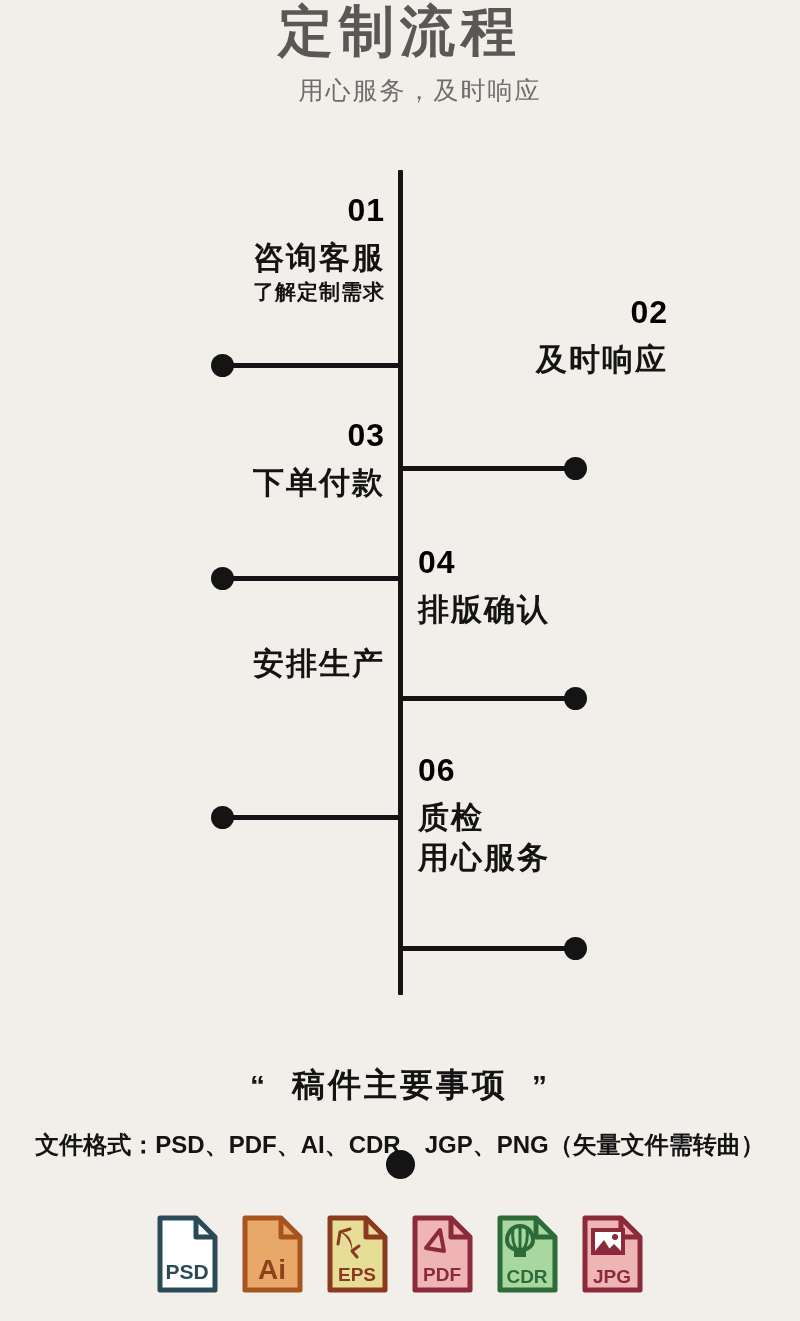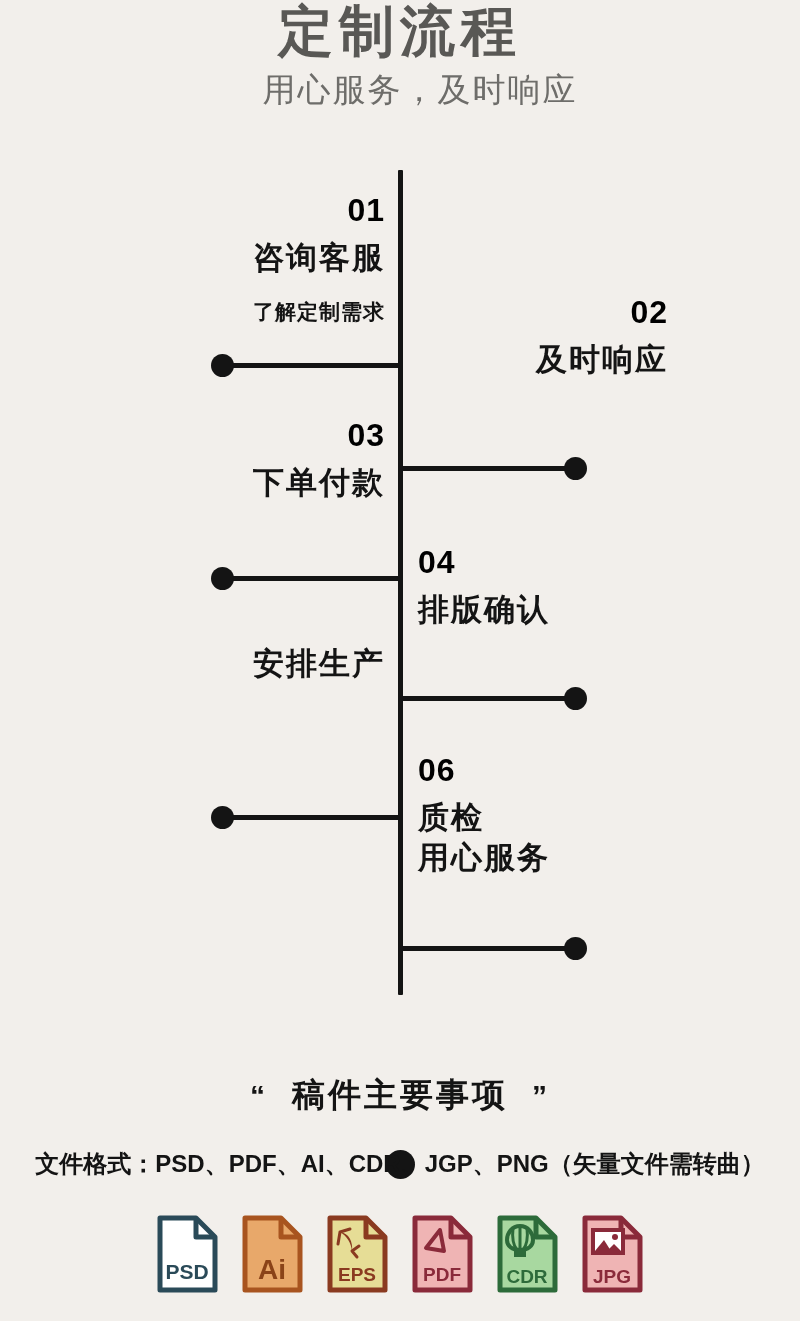--- a/index.html
+++ b/index.html
@@ -13,21 +13,21 @@
   }
   .page{position:relative;width:800px;height:1321px;}
 
   
   .header{position:absolute;top:0;left:0;width:800px;text-align:center;}
   .title{
     font-size:55px;line-height:62px;font-weight:bold;color:#595855;
     letter-spacing:6px;
   }
   .subtitle{
-    font-size:33px;line-height:32px;color:#6e6d6a;letter-spacing:2px;
+    font-size:25px;line-height:32px;color:#6e6d6a;letter-spacing:2px;
     margin-top:12px;font-weight:normal;padding-left:40px;
   }
 
   
   .timeline{position:absolute;top:170px;left:0;width:800px;height:850px;}
   .axis{
     position:absolute;left:398px;top:0px;width:5px;height:825px;
     background:#141414;border-radius:1px;
   }
   .axis-end-dot{
@@ -42,29 +42,29 @@
   .step .num{
     font-size:32px;line-height:44px;font-weight:bold;color:#000000;
     letter-spacing:1px;
   }
   .step .name{
     font-size:31px;line-height:40px;font-weight:bold;color:#141414;
     letter-spacing:2px;white-space:pre-line;margin-top:6px;
   }
   .step .sub{
     font-size:21px;line-height:28px;font-weight:bold;color:#141414;
-    letter-spacing:1px;margin-top:20px;
+    letter-spacing:1px;margin-top:0;
   }
   .step.left{text-align:right;}
   .step.right{text-align:left;}
 
   
   .notes{position:absolute;top:1065px;left:0;width:800px;text-align:center;}
   .notes-title{
-    font-size:33px;line-height:59px;font-weight:bold;color:#141414;
+    font-size:33px;line-height:40px;font-weight:bold;color:#141414;
     letter-spacing:3px;
   }
   .notes-title .q{font-size:30px;color:#141414;font-weight:bold;}
   .notes-title .q.left-q{margin-right:24px;}
   .notes-title .q.right-q{margin-left:24px;}
   .formats{
     font-size:24px;line-height:34px;font-weight:bold;color:#141414;
     letter-spacing:0px;margin-top:22px;
   }
 

